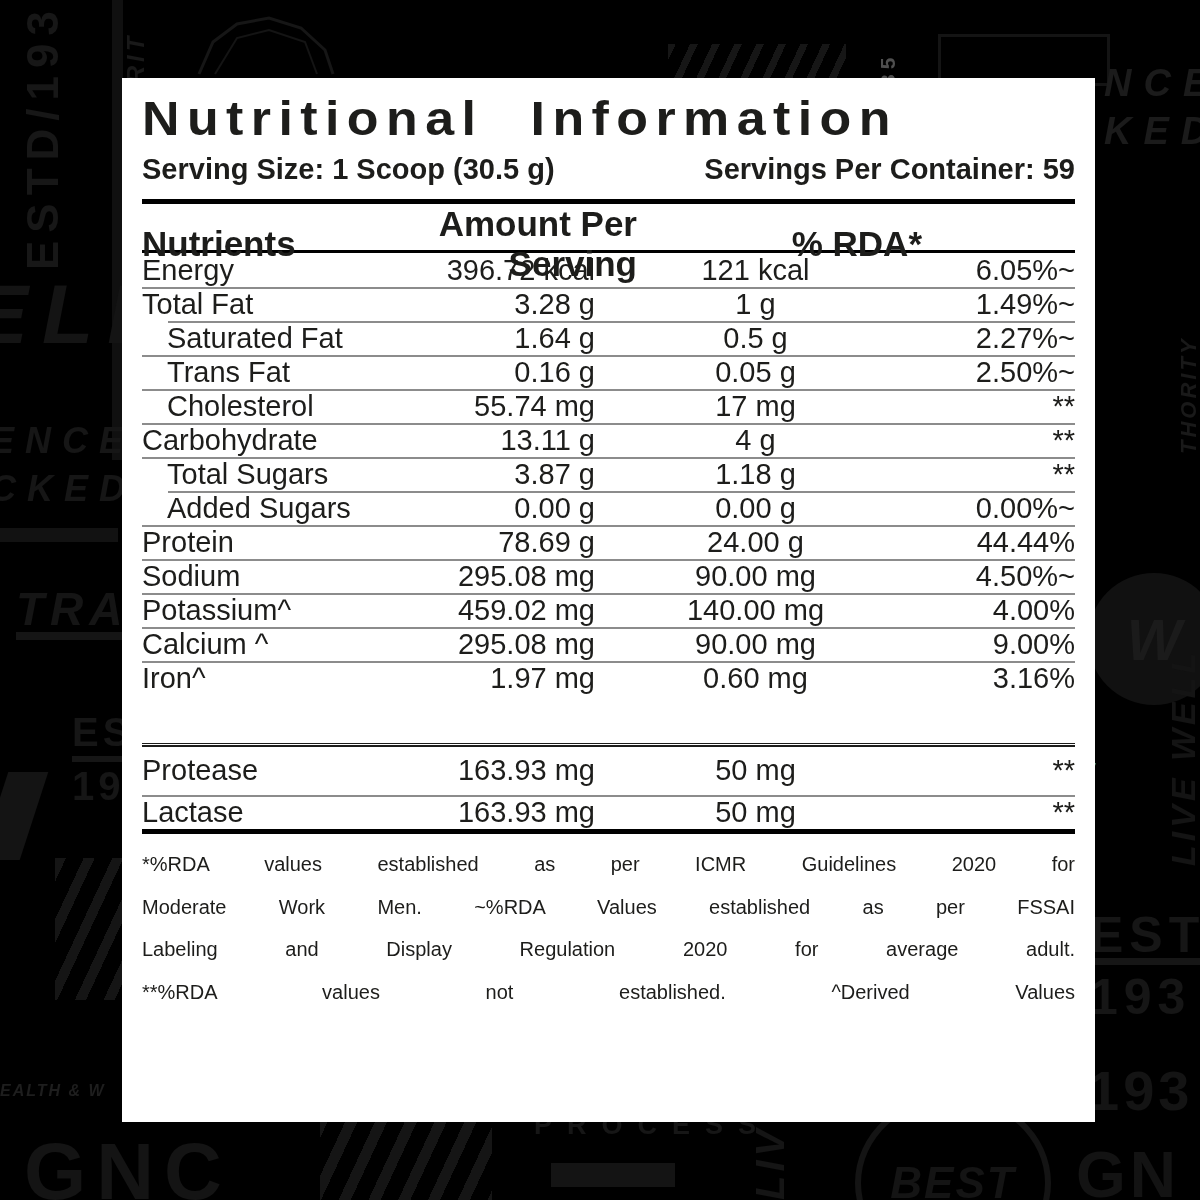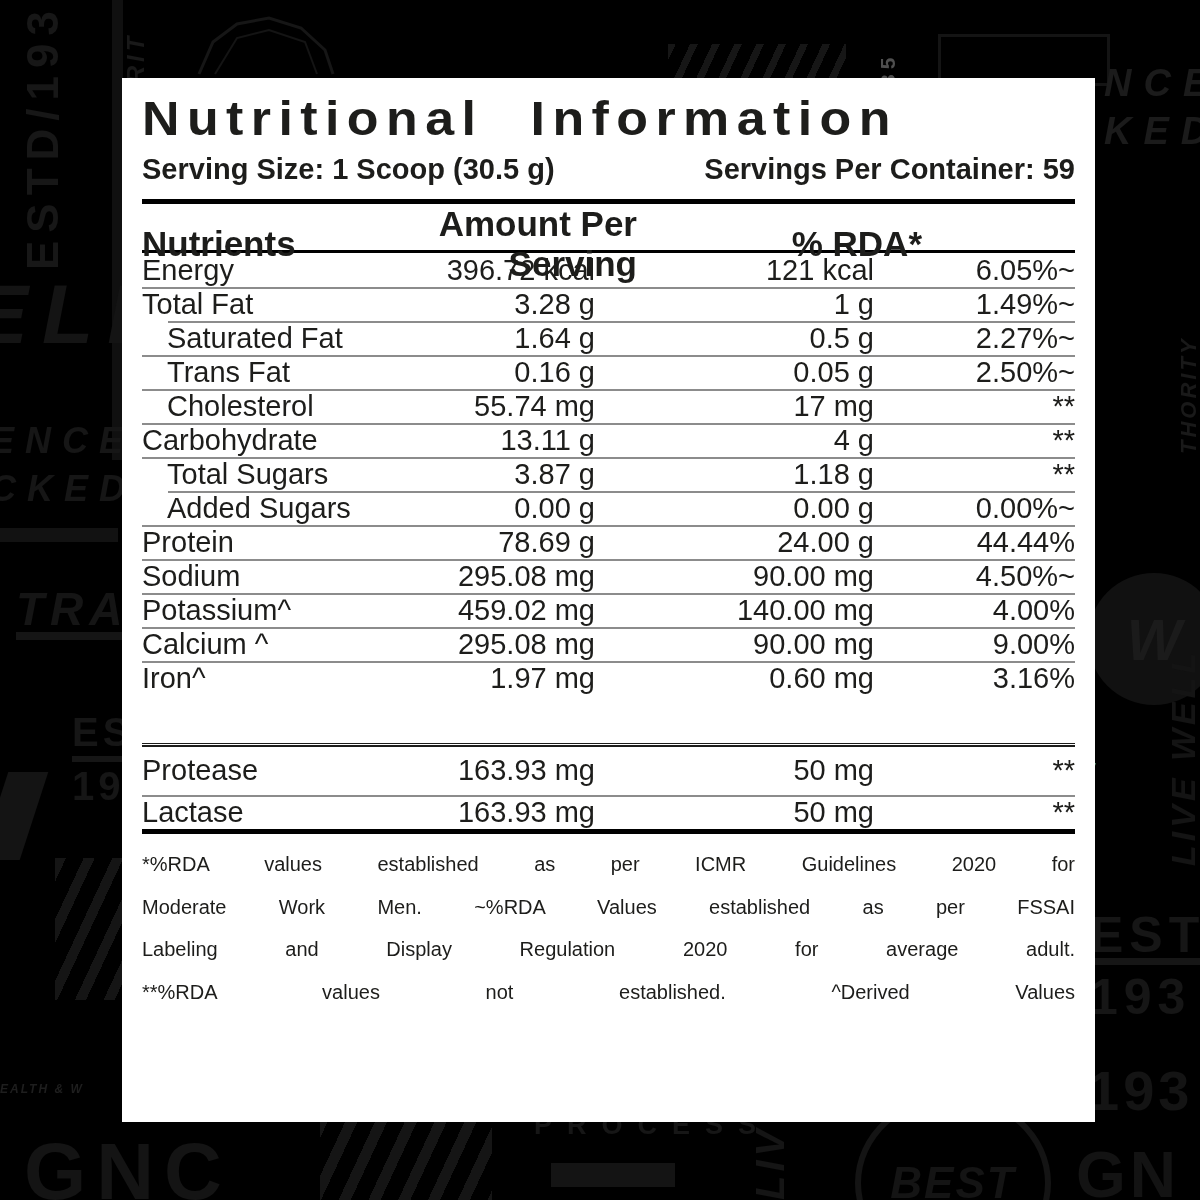--- a/index.html
+++ b/index.html
@@ -37,21 +37,21 @@
       display:flex;align-items:center;justify-content:center;font-style:italic;font-weight:900;
       font-size:58px;color:#1b1b1b;}
   .deco-livewell{left:1164px;top:626px;height:240px;font-size:34px;font-weight:900;font-style:italic;letter-spacing:4px;color:#141414;}
   .deco-st{left:1041px;top:756px;font-size:36px;letter-spacing:6px;color:#86efac;}
   .deco-ess{left:1038px;top:424px;font-size:18px;font-weight:700;letter-spacing:8px;color:#242424;}
   .deco-est{left:1090px;top:906px;font-size:50px;font-weight:900;letter-spacing:6px;color:#161616;}
   .deco-est-line{left:1090px;top:958px;width:112px;height:7px;background:#161616;}
   .deco-estnum{left:1090px;top:968px;font-size:50px;font-weight:900;letter-spacing:6px;color:#161616;}
   .deco-193{left:1088px;top:1058px;font-size:56px;font-weight:900;letter-spacing:4px;color:#141414;}
   .deco-gn{left:1076px;top:1138px;font-size:64px;font-weight:900;letter-spacing:4px;color:#131313;}
-  .deco-health{left:0;top:1082px;font-size:12px;font-weight:800;font-style:italic;letter-spacing:2px;color:#1e1e1e;}
+  .deco-health{left:0;top:1082px;font-size:16px;font-weight:800;font-style:italic;letter-spacing:2px;color:#1e1e1e;}
   .deco-gnc{left:24px;top:1126px;font-size:80px;font-weight:900;letter-spacing:10px;color:#141414;}
   .deco-stripes-bottom{left:320px;top:1112px;width:172px;height:88px;
       background:repeating-linear-gradient(115deg,#151515 0 11px,transparent 11px 27px);}
   .deco-process{left:534px;top:1110px;font-size:27px;font-weight:800;letter-spacing:15px;color:#161616;}
   .deco-dash{left:551px;top:1163px;width:124px;height:24px;background:#141414;}
   .deco-liv{left:748px;top:1098px;height:102px;font-size:40px;font-weight:900;font-style:italic;letter-spacing:4px;color:#151515;}
   .deco-best{left:855px;top:1094px;width:184px;height:166px;border:6px solid #141414;border-radius:50%;
       display:flex;align-items:center;justify-content:center;}
   .deco-best span{font-style:italic;font-weight:900;font-size:44px;color:#141414;letter-spacing:2px;}
 
@@ -68,21 +68,21 @@
   .thead .h-right{text-align:right;}
   .row{display:grid;grid-template-columns:255px 240px 285px 1fr;height:34px;align-items:center;
        font-size:29px;position:relative;}
   .row::before{content:"";position:absolute;left:0;right:0;top:0;height:2px;background:#8c8c8c;}
   .row.sep-none::before{display:none;}
   .row.sep-inset::before{left:26px;}
   .row.sep-heavy::before{height:4px;background:linear-gradient(#1d1d1b 0 1.5px,#fff 1.5px 2.5px,#1d1d1b 2.5px 4px);}
   .row.sep-heavy{height:50px;padding-top:2px;margin-top:48px;}
   .row.indent .c-name{padding-left:25px;}
   .c-per100{text-align:right;padding-right:42px;}
-  .c-serving{text-align:right;padding-right:48px;}
+  .c-serving{text-align:center;padding-right:48px;}
   .c-rda{text-align:right;}
   .footnote{margin-top:9px;font-size:20px;line-height:42.5px;color:#1d1d1b;}
   .footline{text-align:justify;text-align-last:justify;}
 </style>
 </head>
 <body>
 
 <div class="stage">
 
   <div class="deco vert deco-estd">ESTD/193</div>

